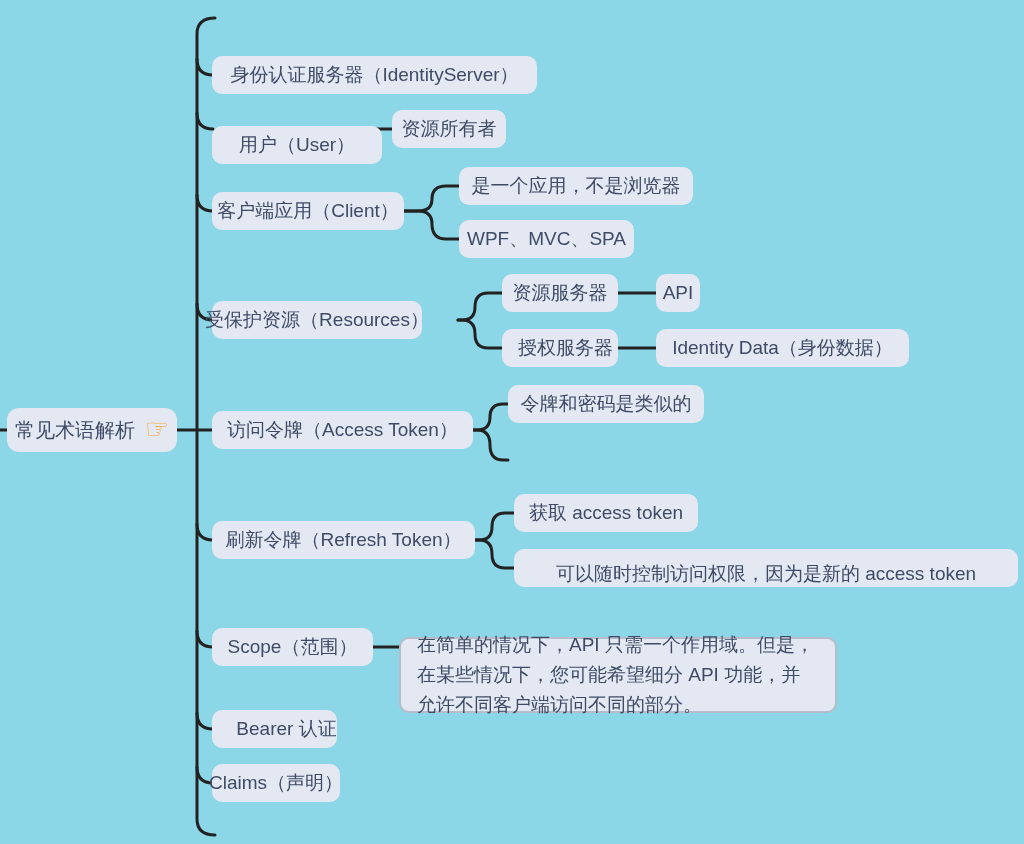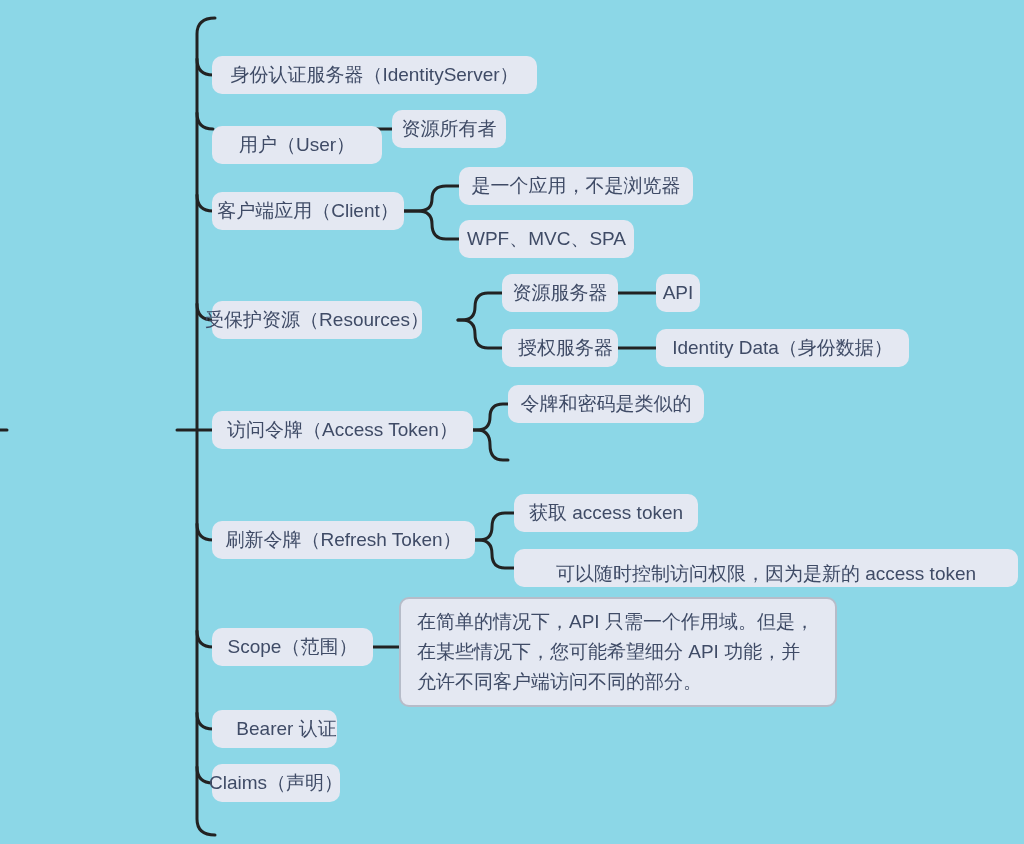--- a/index.html
+++ b/index.html
@@ -31,30 +31,31 @@
     border-radius:12px;
     gap:10px;
   }
   .hand{
     color:#f6a73c;
     font-size:27px;
     line-height:1;
     transform:translateY(-1px);
   }
   .node.note{
-    height:110px;
+    height:76px;
     width:438px;
     padding:5px 16px;
     border:2px solid #b6bcc9;
     border-radius:10px;
     white-space:normal;
     text-align:left;
     line-height:30px;
     align-items:center;
     justify-content:center;
+    margin-top:40px;
   }
 </style>
 </head>
 <body>
 
 <div id="canvas">
 
   <svg id="connectors" width="1024" height="844" viewBox="0 0 1024 844" fill="none" stroke="#222222" stroke-width="3" stroke-linecap="round">
 
     <path d="M215,18 Q197,18 197,34 L197,819 Q197,835 215,835"></path>
@@ -83,20 +84,24 @@
 
     <path d="M473,430 L477,430 Q490,430 490,417 Q490,404 503,404 L508,404"></path>
     <path d="M473,430 L477,430 Q490,430 490,445 Q490,460 503,460 L508,460"></path>
 
     <path d="M475,540 L479,540 Q492,540 492,527 Q492,513 505,513 L514,513"></path>
     <path d="M475,540 L479,540 Q492,540 492,554 Q492,568 505,568 L514,568"></path>
 
     <path d="M373,647 L399,647"></path>
   </svg>
 
+  <div class="node root" style="left:7px;top:408px;width:170px;">
+    <span>常见术语解析</span>
+    <span class="hand">☞</span>
+  </div>
 
   <div class="node" style="left:212px;top:56px;width:325px;">
     <span>身份认证服务器（IdentityServer）</span>
   </div>
 
   <div class="node" style="left:212px;top:110px;width:170px;margin-top:16px;">
     <span>用户（User）</span>
   </div>
   <div class="node" style="left:392px;top:110px;width:114px;text-align:center;">
     <span>资源所有者</span>

